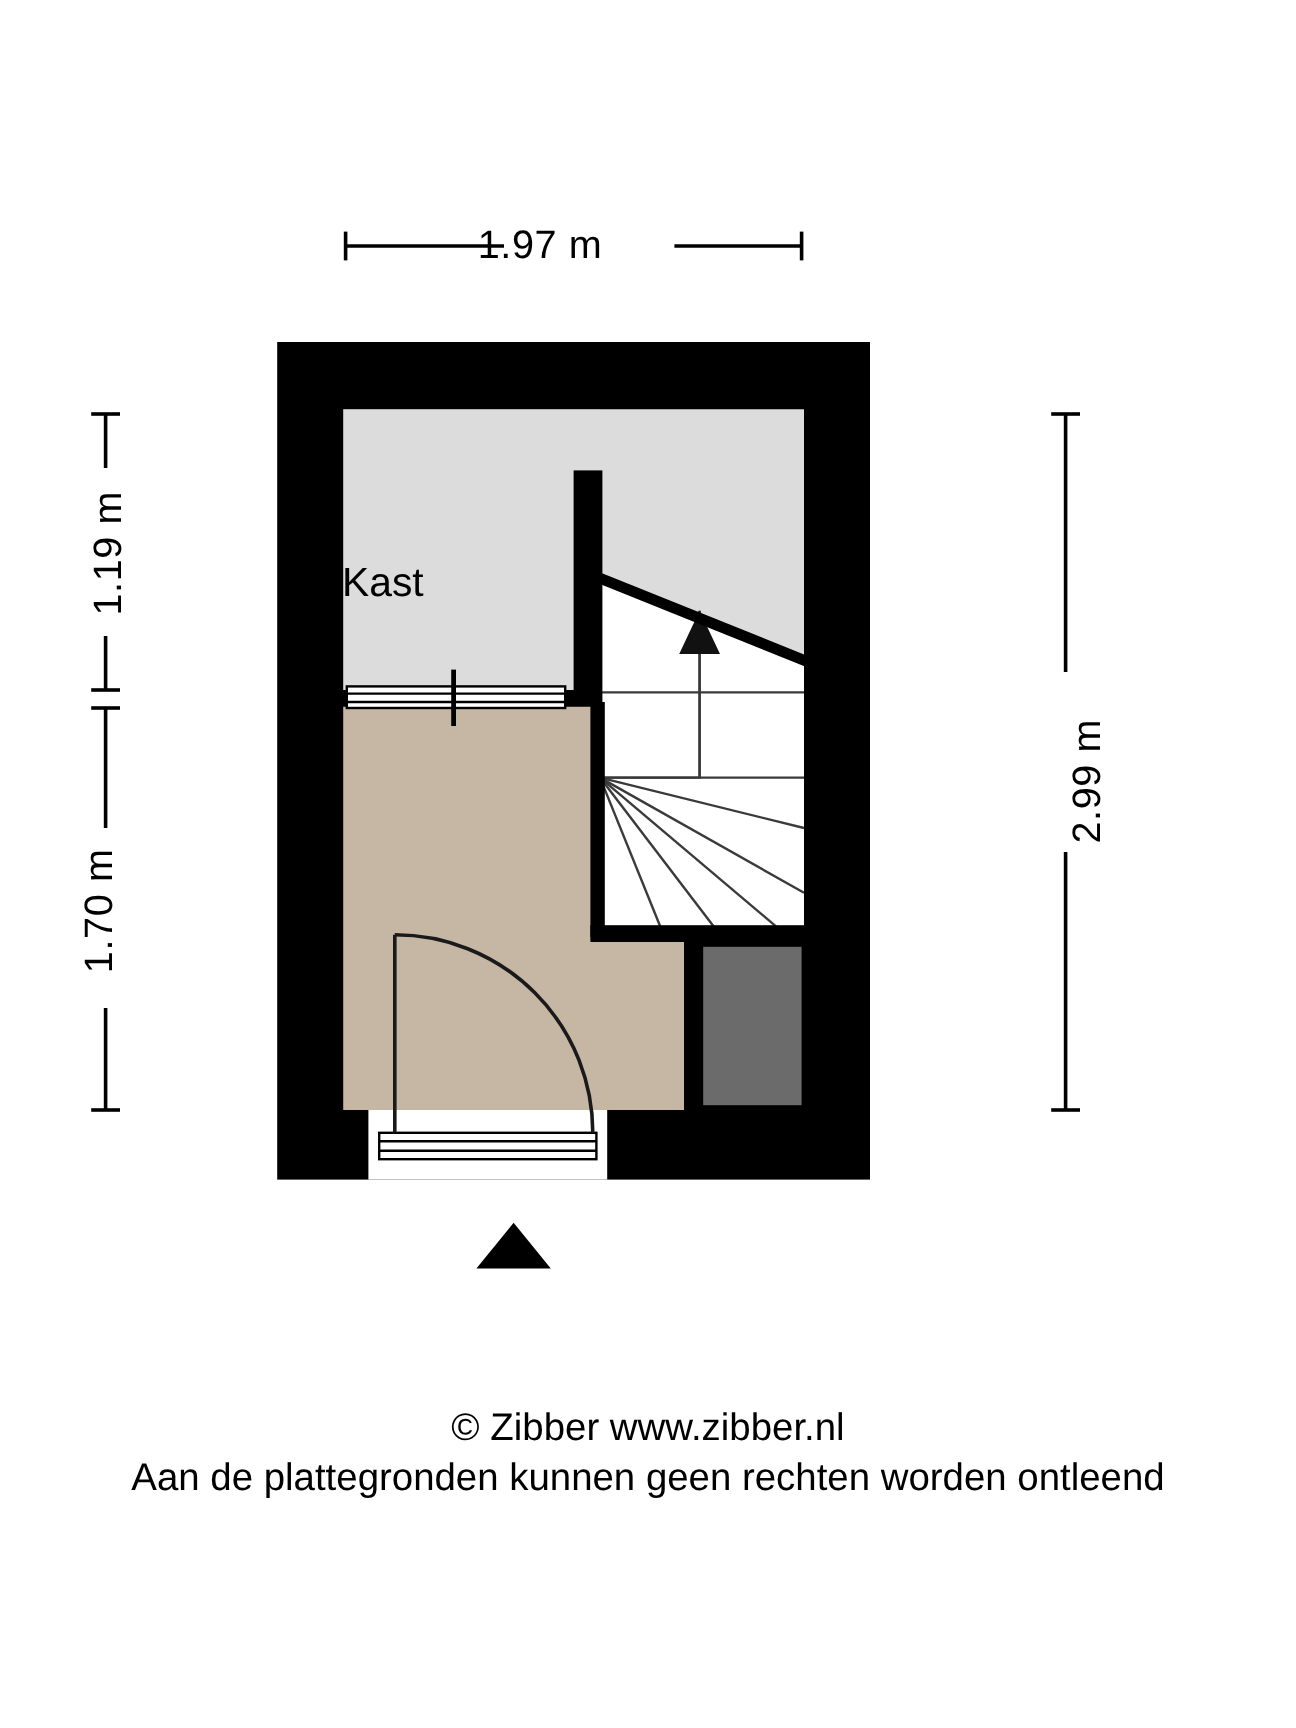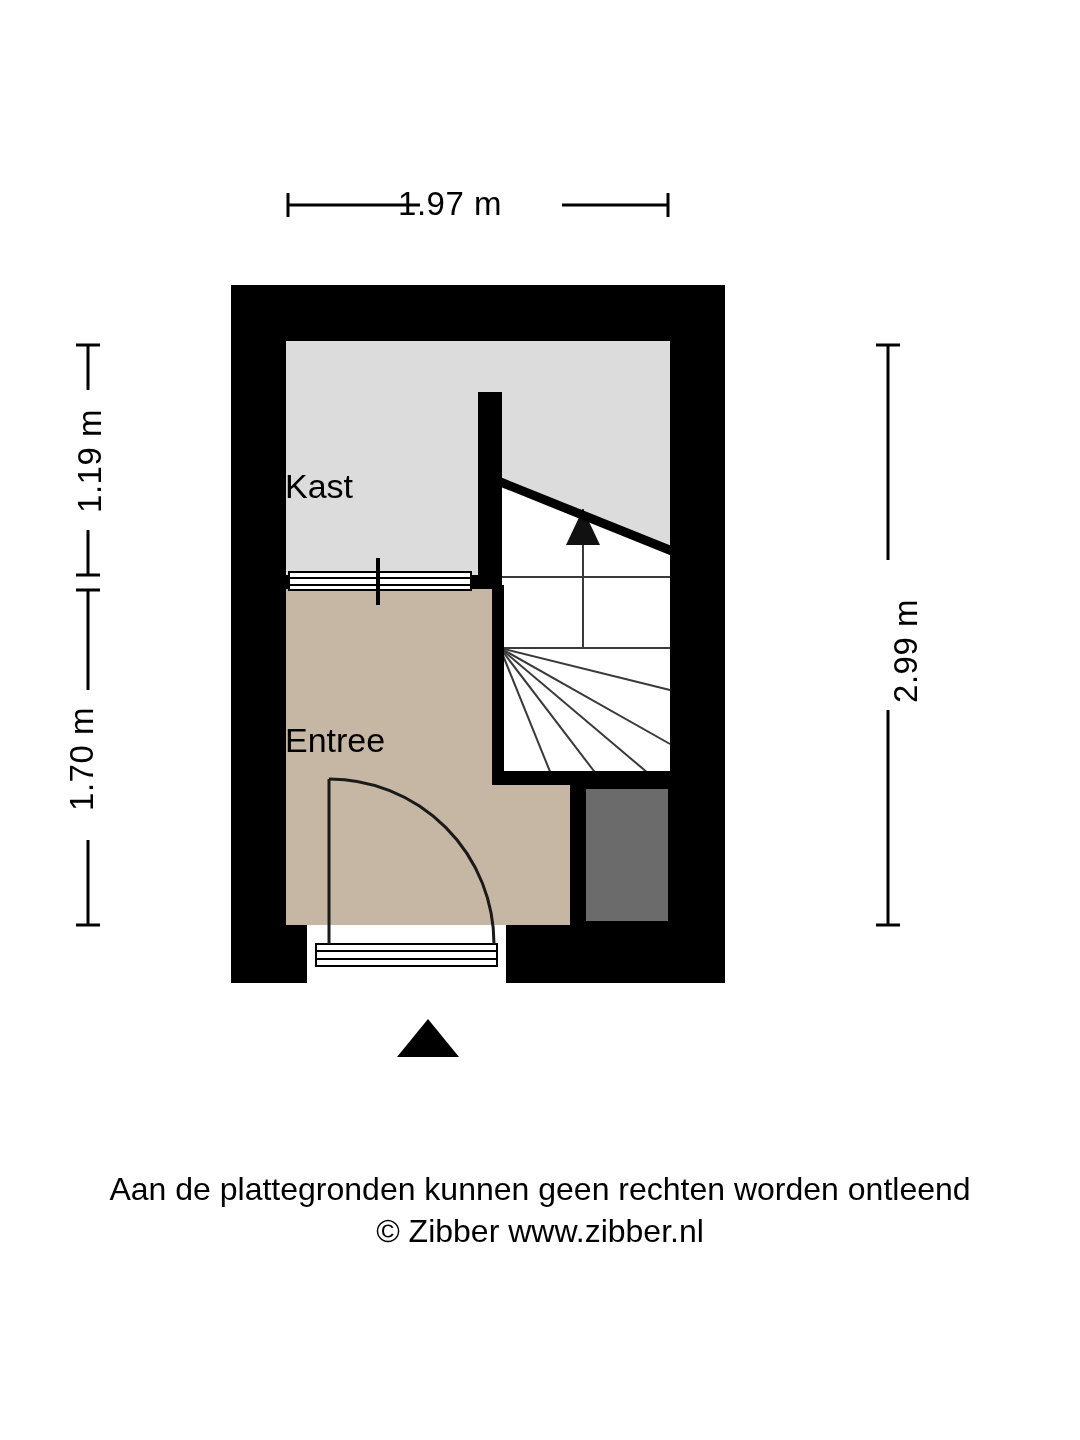--- a/index.html
+++ b/index.html
@@ -218,20 +218,19 @@
   <div class="dim-label" id="dim-top-label">1.97 m</div>
 
   <div class="dim-label dim-vert" id="dim-left-top-label">1.19 m</div>
 
   <div class="dim-label dim-vert" id="dim-left-bottom-label">1.70 m</div>
 
   <div class="dim-label dim-vert" id="dim-right-label">2.99 m</div>
 
   <div class="room-label" id="room-label-kast">Kast</div>
 
-  <div class="room-label" id="room-label-entree">Entree</div>
 
   <div id="footer">
+    <div id="footer-line2">© Zibber www.zibber.nl</div>
     <div id="footer-line1">Aan de plattegronden kunnen geen rechten worden ontleend</div>
-    <div id="footer-line2">© Zibber www.zibber.nl</div>
   </div>
 
 </div>
 
 </body></html>

